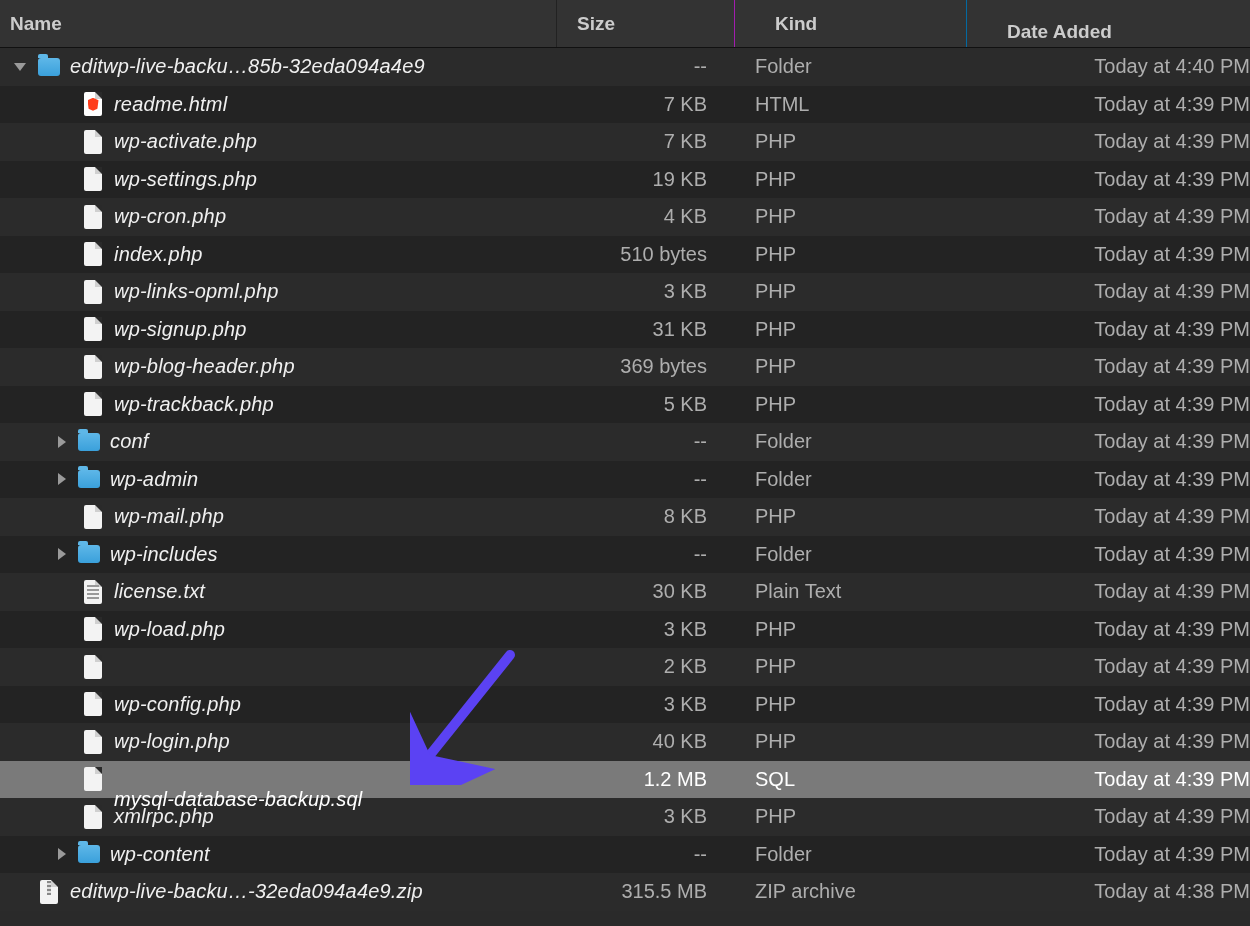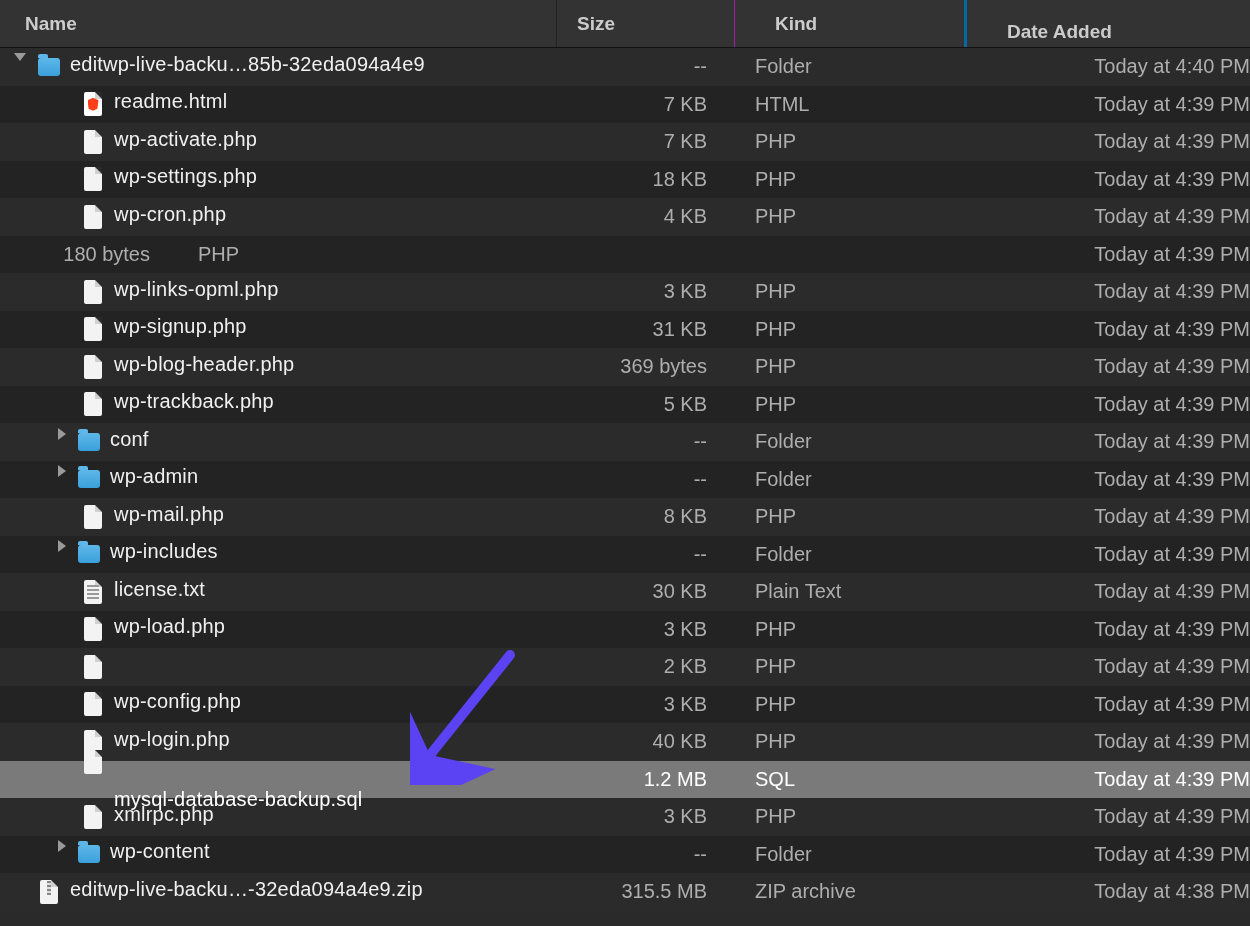--- a/index.html
+++ b/index.html
@@ -15,37 +15,37 @@
   }
   .header {
     display: flex;
     height: 48px;
     background: #333;
     border-bottom: 1px solid #111;
     color: #ccc;
     font-weight: 600;
     font-size: 19px;
   }
-  .header .col-name { flex: 0 0 557px; padding-left: 25px; display:flex; align-items:center; border-right:1px solid #222; }
+  .header .col-name { flex: 0 0 557px; padding-left: 10px; display:flex; align-items:center; border-right:1px solid #222; }
   .header .col-size { flex: 0 0 178px; padding-left: 20px; display:flex; align-items:center; border-right:1px solid #a21caf; }
-  .header .col-kind { flex: 0 0 232px; padding-left: 40px; display:flex; align-items:center; border-right:3px solid #0369a1; }
+  .header .col-kind { flex: 0 0 232px; padding-left: 40px; display:flex; align-items:center; border-right:1px solid #0369a1; }
   .header .col-date { flex: 1; padding-left: 40px; display:flex; align-items:center;margin-top:16px; }
 
   .rows { }
   .row {
     display: flex;
     height: 37.5px;
     align-items: center;
     color: #aeaeae;
     font-size: 20px;
   }
   .row.even { background: #2b2b2b; }
   .row.odd  { background: #232323; }
   .row.selected { background: #7a7a7a; color: #fff; }
-  .row .c-name { flex: 0 0 557px; display:flex; align-items:flex-start; overflow:hidden; white-space:nowrap; }
+  .row .c-name { flex: 0 0 557px; display:flex; align-items:center; overflow:hidden; white-space:nowrap;font-style:italic; }
   .row .c-size { flex: 0 0 178px; text-align:right; padding-right: 28px; white-space:nowrap; }
   .row .c-kind { flex: 0 0 232px; padding-left: 20px; white-space:nowrap; }
   .row .c-date { flex: 1; padding-left: 40px; white-space:nowrap;text-align:right; }
   .row .name-text { color: #f0f0f0; letter-spacing: 0.2px; }
   .row.selected .name-text { color: #fff; margin-top: 40px; }
 
   .disclosure {
     width: 0; height: 0;
     display:inline-block;
     margin-right: 6px;
@@ -219,39 +219,47 @@
     </div>
     <div class="row odd">
       <div class="c-name">
         <span class="pad" style="width:58px"></span>
         <span class="disclosure none"></span>
         <span class="icon">
           <span class="icon-file"></span>
         </span>
         <span class="name-text">wp-settings.php</span>
       </div>
-      <div class="c-size">18 KB</div>
+      <div class="c-size">19 KB</div>
       <div class="c-kind">PHP</div>
       <div class="c-date">Today at 4:39 PM</div>
     </div>
     <div class="row even">
       <div class="c-name">
         <span class="pad" style="width:58px"></span>
         <span class="disclosure none"></span>
         <span class="icon">
           <span class="icon-file"></span>
         </span>
         <span class="name-text">wp-cron.php</span>
       </div>
       <div class="c-size">4 KB</div>
       <div class="c-kind">PHP</div>
       <div class="c-date">Today at 4:39 PM</div>
     </div>
     <div class="row odd">
-      <div class="c-size">180 bytes</div>
+      <div class="c-name">
+        <span class="pad" style="width:58px"></span>
+        <span class="disclosure none"></span>
+        <span class="icon">
+          <span class="icon-file"></span>
+        </span>
+        <span class="name-text">index.php</span>
+      </div>
+      <div class="c-size">510 bytes</div>
       <div class="c-kind">PHP</div>
       <div class="c-date">Today at 4:39 PM</div>
     </div>
     <div class="row even">
       <div class="c-name">
         <span class="pad" style="width:58px"></span>
         <span class="disclosure none"></span>
         <span class="icon">
           <span class="icon-file"></span>
         </span>

